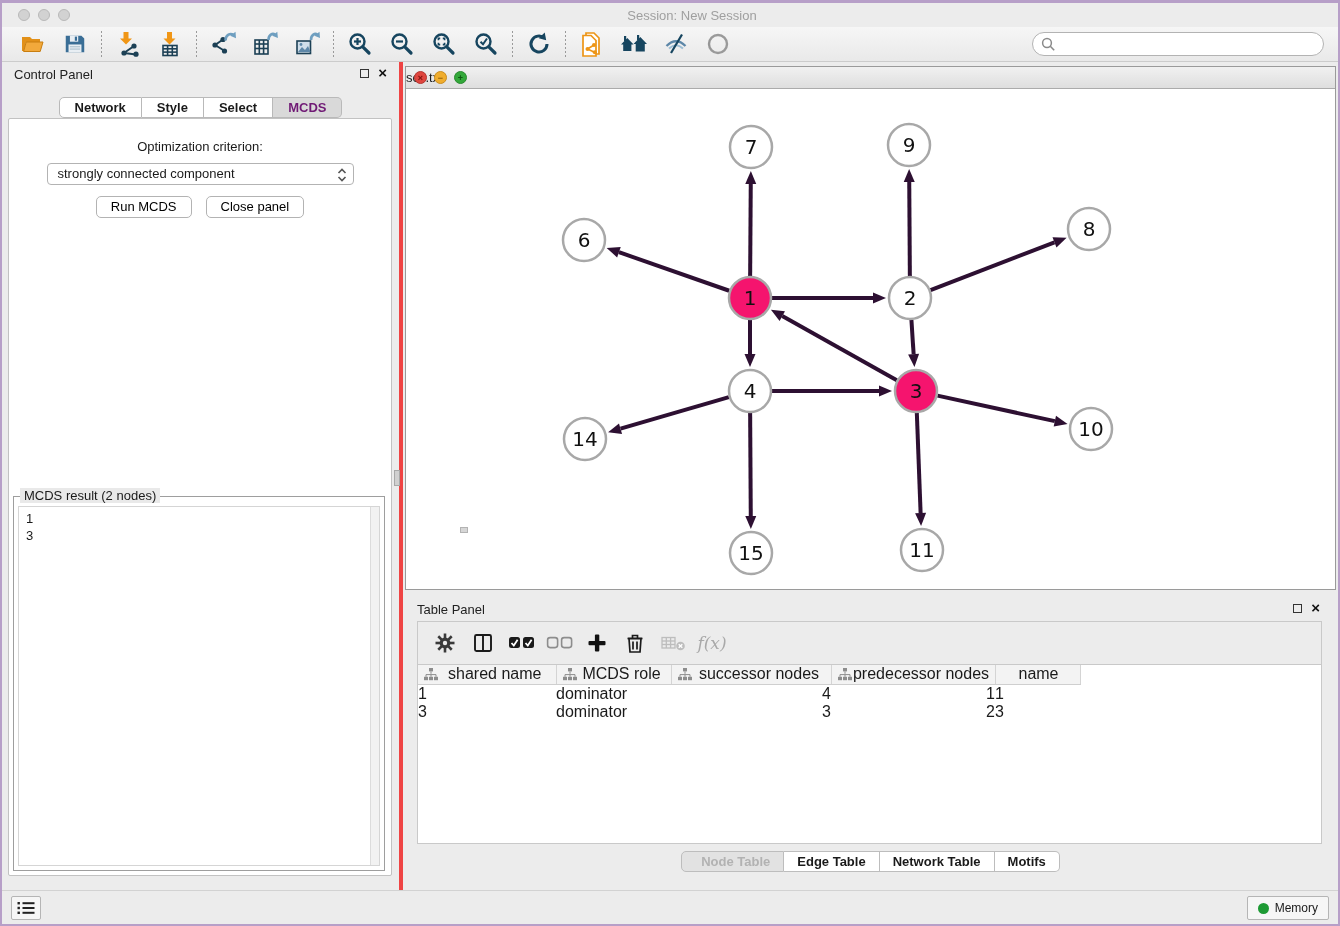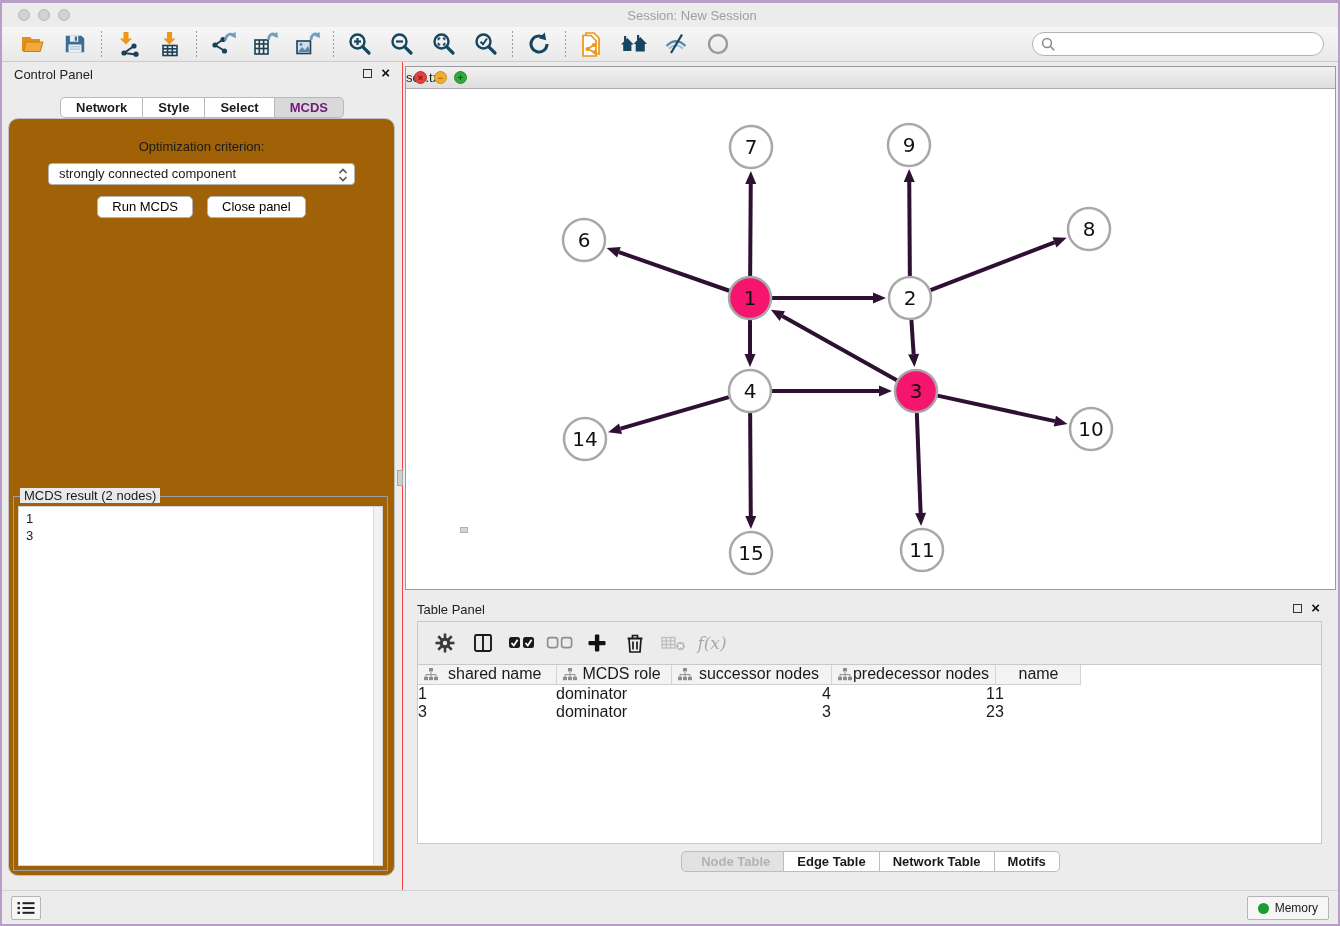--- a/index.html
+++ b/index.html
@@ -22,33 +22,33 @@
   .ti { width:42px; height:30px; display:flex; align-items:center; justify-content:center; cursor:default; }
   .ti svg { display:block; }
   .tsep { width:1px; height:26px; margin:0 5px; background-image:linear-gradient(#9a9a9a 50%, transparent 50%); background-size:1px 4px; }
   .search-wrap { margin-left:auto; margin-right:4px; position:relative; }
   .search-input { width:292px; height:24px; border:1px solid #b3b3b3; border-radius:12px; background:#fff;
                   padding:0 10px 0 28px; font-size:13px; outline:none; }
   .search-glyph { position:absolute; left:9px; top:5px; }
 
   
   .control-panel { position:absolute; left:0; top:59px; width:401px; height:828px; background:#ececec;
-                   border-right:1px solid #ef4444; }
+                   border-right:4px solid #ef4444; }
   .panel-header { position:relative; height:22px; padding:5px 12px 0 12px; }
   .panel-title { color:#222; }
   .panel-btns { position:absolute; right:12px; top:6px; display:flex; gap:9px; align-items:center; }
   .float-btn { width:9px; height:9px; border:1.6px solid #333; display:inline-block; }
   .close-btn { font-weight:bold; font-size:15px; line-height:10px; color:#111; }
   .cp-tabs { position:absolute; left:0; right:0; top:35px; display:flex; justify-content:center; }
   .cp-tab { height:21px; line-height:19px; padding:0 15px; background:#fff; border:1px solid #b9b9b9;
             border-left-width:0; font-weight:600; font-size:13px; }
   .cp-tab:first-child { border-left-width:1px; border-radius:5px 0 0 5px; }
   .cp-tab.active { background:#d9d9d9; color:#701a75; border-radius:0 5px 5px 0; }
-  .cp-body { position:absolute; left:6px; right:7px; top:56px; bottom:14px; background:#a16207;
-             border:1px solid #c2c2c2; border-radius:10px; }
+  .cp-body { position:absolute; left:6px; right:7px; top:56px; bottom:14px; background:#ffffff;
+             border:1px solid #c2c2c2; border-radius:2px; }
   .opt-label { text-align:center; margin-top:20px; }
   .combo { position:relative; width:307px; height:22px; margin:9px auto 0 auto; background:#fff;
            border:1px solid #b3b3b3; border-radius:4px; line-height:20px; padding:0 24px 0 10px; }
   .combo-stepper { position:absolute; right:4px; top:3px; }
   .btn-row { display:flex; justify-content:center; gap:14px; margin-top:11px; }
   .push-btn { height:22px; padding:0 14px; background:#fff; border:1px solid #b3b3b3; border-radius:5px;
               font-size:13px; line-height:20px; }
   .result-group { position:absolute; left:4px; right:6px; top:377px; bottom:4px;
                   border:1px solid #9e9e9e; }
   .result-label { position:absolute; top:-9px; left:6px; background:#e9e9e9; padding:0 4px; }

